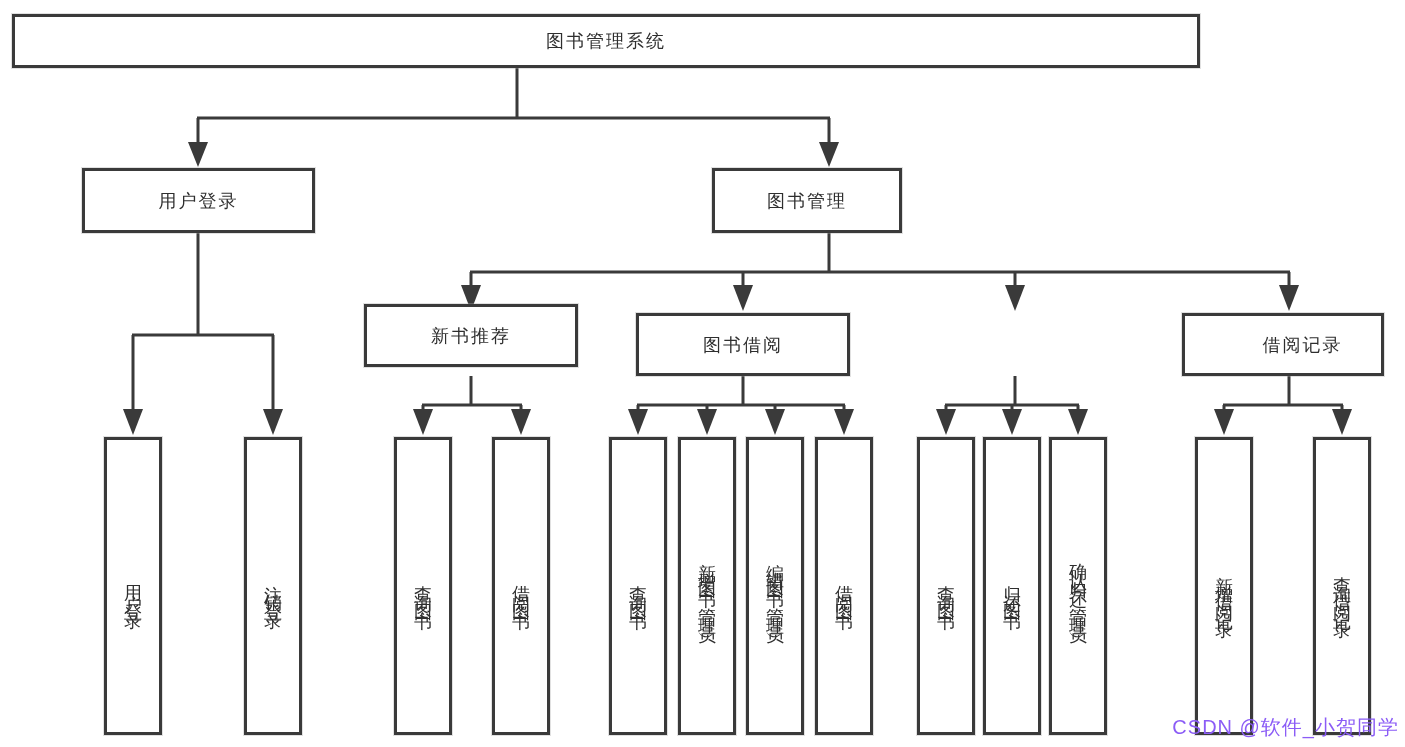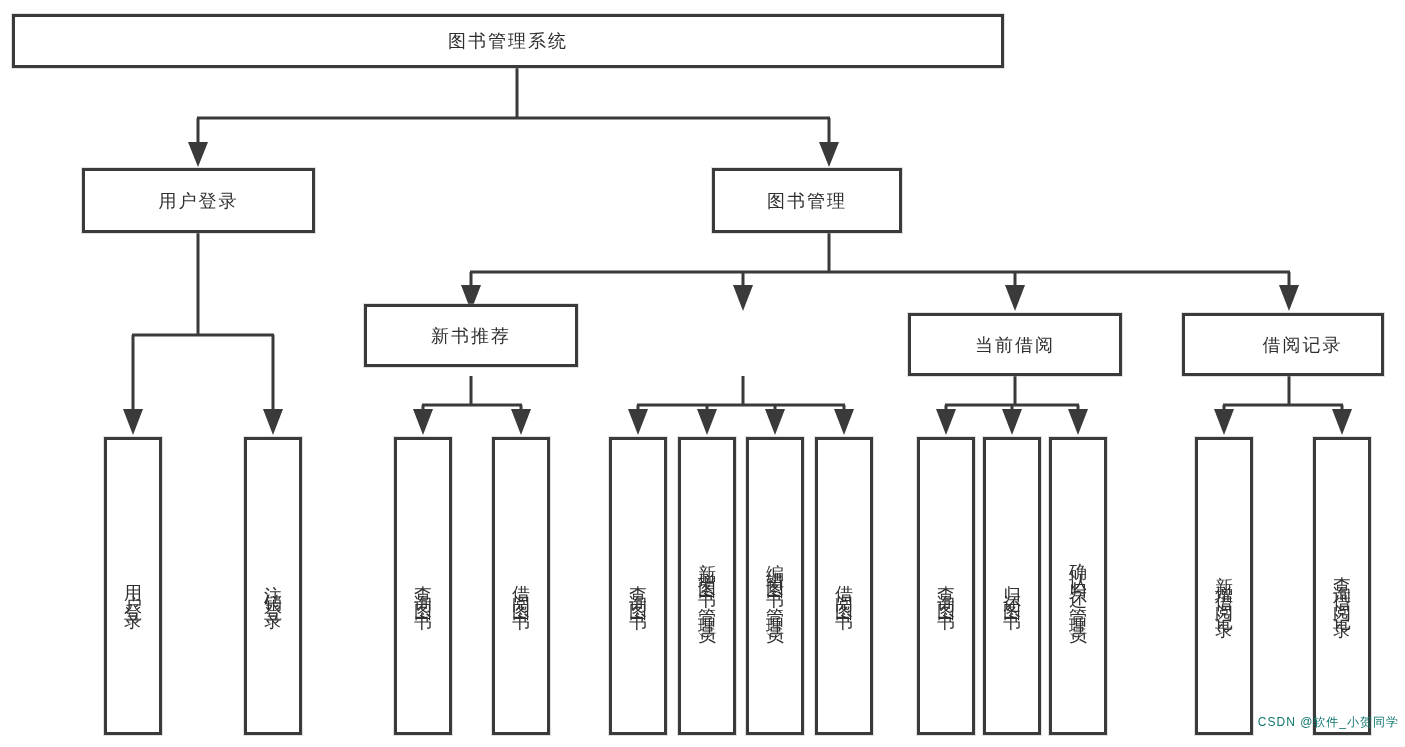--- a/index.html
+++ b/index.html
@@ -34,22 +34,22 @@
   }
   #connectors{
     position:absolute;left:0;top:0;
     z-index:1;
   }
   #connectors path{stroke:#3a3a3a;stroke-width:3;fill:none;}
   #connectors polygon{fill:#3a3a3a;stroke:none;}
   #watermark{
     position:absolute;
     right:6px;top:714px;
-    font-size:12px;
-    color:#0f766e;
+    font-size:20px;
+    color:#8b5cf6;
     letter-spacing:1px;
     z-index:3;
     white-space:nowrap;
   }
 </style>
 </head>
 <body>
 
 <div id="canvas">
 
@@ -82,27 +82,27 @@
     <path d="M1015,376 V405 M945,405 H1079 M946,405 V412 M1012,405 V412 M1078,405 V412"></path>
     <polygon points="936,409 956,409 946,435"></polygon>
     <polygon points="1002,409 1022,409 1012,435"></polygon>
     <polygon points="1068,409 1088,409 1078,435"></polygon>
 
     <path d="M1289,376 V405 M1223,405 H1343 M1224,405 V412 M1342,405 V412"></path>
     <polygon points="1214,409 1234,409 1224,435"></polygon>
     <polygon points="1332,409 1352,409 1342,435"></polygon>
   </svg>
 
-  <div class="box" style="left:12px;top:14px;width:992px;height:54px;">图书管理系统</div>
+  <div class="box" style="left:12px;top:14px;width:1188px;height:54px;">图书管理系统</div>
 
   <div class="box" style="left:82px;top:168px;width:233px;height:65px;">用户登录</div>
   <div class="box" style="left:712px;top:168px;width:190px;height:65px;">图书管理</div>
 
   <div class="box" style="left:364px;top:304px;width:214px;height:63px;">新书推荐</div>
-  <div class="box" style="left:908px;top:313px;width:214px;height:63px;">当前借阅</div>
+  <div class="box" style="left:636px;top:313px;width:214px;height:63px;">图书借阅</div>
   <div class="box" style="left:1182px;top:313px;width:202px;height:63px;padding-left:39px;">借阅记录</div>
 
   <div class="box vbox" style="left:104px;top:437px;width:58px;height:298px;">用户登录</div>
   <div class="box vbox" style="left:244px;top:437px;width:58px;height:298px;">注销登录</div>
 
   <div class="box vbox" style="left:394px;top:437px;width:58px;height:298px;">查询图书</div>
   <div class="box vbox" style="left:492px;top:437px;width:58px;height:298px;">借阅图书</div>
 
   <div class="box vbox" style="left:609px;top:437px;width:58px;height:298px;">查询图书</div>
   <div class="box vbox" style="left:678px;top:437px;width:58px;height:298px;">新增图书（管理员）</div>

